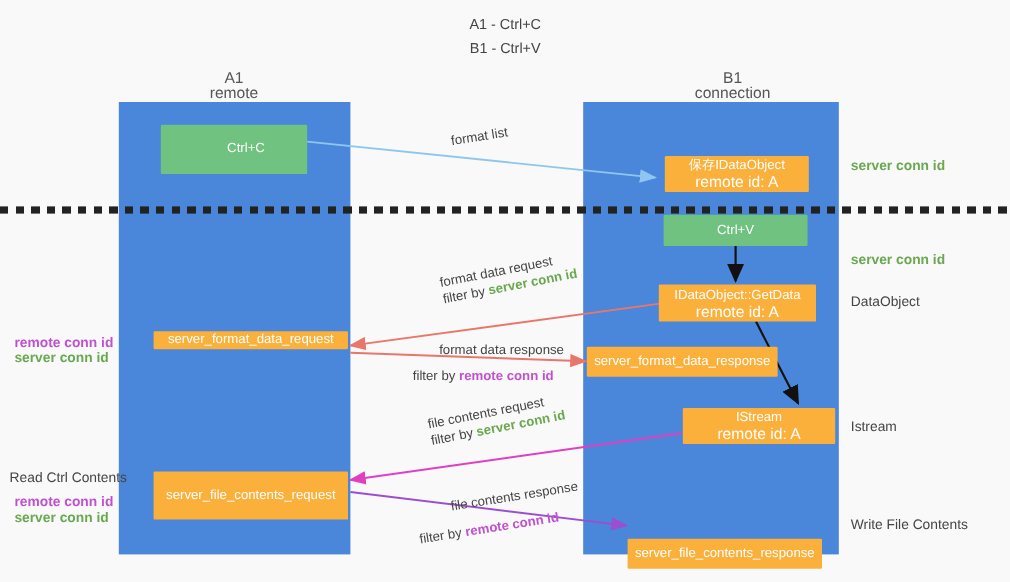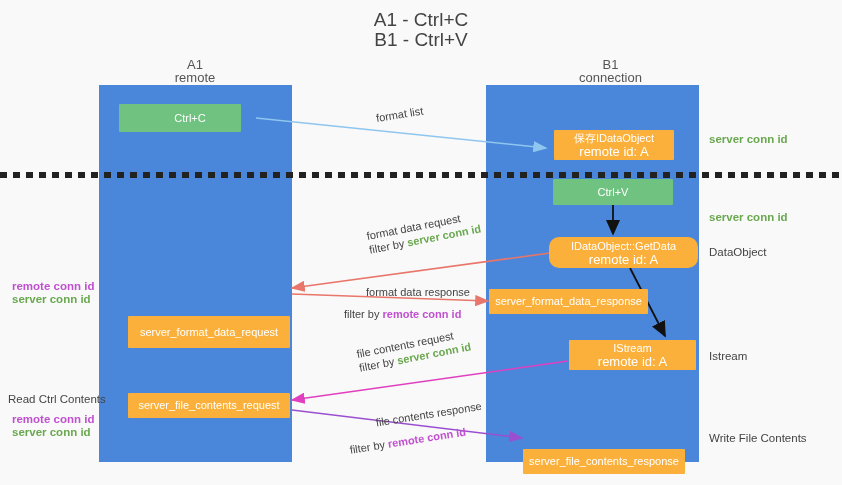--- a/index.html
+++ b/index.html
@@ -31,21 +31,21 @@
     color: #555;
     font-size: 13px;
     line-height: 13px;
   }
   .title {
     position: absolute;
     left: 0; right: 0;
     top: 10px;
     text-align: center;
     color: #444;
-    font-size: 19px;
+    font-size: 12px;
     line-height: 20px;
   }
   .node {
     position: absolute;
     display: flex;
     align-items: center;
     justify-content: center;
     flex-direction: column;
     color: #ffffff;
     font-size: 11px;
@@ -136,54 +136,54 @@
 
     <line x1="292" y1="294" x2="488" y2="301" stroke="#e8766a" stroke-width="1.6" marker-end="url(#ah-red)"></line>
 
     <line x1="630" y1="268" x2="665" y2="336" stroke="#111111" stroke-width="1.8" marker-end="url(#ah-black)"></line>
 
     <line x1="568" y1="361" x2="292" y2="400" stroke="#e040c0" stroke-width="1.6" marker-end="url(#ah-magenta)"></line>
 
     <line x1="292" y1="410" x2="522" y2="438" stroke="#9b4fd0" stroke-width="1.6" marker-end="url(#ah-purple)"></line>
   </svg>
 
-  <div class="node green" style="left:119px; top:104px; width:122px; height:28px;padding-left:20px;">
+  <div class="node green" style="left:134px; top:104px; width:122px; height:41px;padding-left:20px;">
     <div>Ctrl+C</div>
   </div>
 
   <div class="node orange" style="left:554px; top:130px; width:120px; height:30px;">
     <div>保存IDataObject</div>
     <div class="l2">remote id: A</div>
   </div>
 
   <div class="dashline"></div>
 
   <div class="node green" style="left:553px; top:179px; width:120px; height:26px;">
     <div>Ctrl+V</div>
   </div>
 
-  <div class="node orange" style="left:549px; top:237px; width:149px; height:31px;border-radius:10px;">
+  <div class="node orange" style="left:549px; top:237px; width:131px; height:31px;">
     <div>IDataObject::GetData</div>
     <div class="l2">remote id: A</div>
   </div>
 
-  <div class="node orange" style="left:128px; top:276px; width:162px; height:32px;margin-top:40px;">
+  <div class="node orange" style="left:128px; top:276px; width:162px; height:15px;">
     <div>server_format_data_request</div>
   </div>
 
   <div class="node orange" style="left:489px; top:289px; width:159px; height:25px;">
     <div>server_format_data_response</div>
   </div>
 
   <div class="node orange" style="left:569px; top:340px; width:127px; height:30px;">
     <div>IStream</div>
     <div class="l2">remote id: A</div>
   </div>
 
-  <div class="node orange" style="left:128px; top:393px; width:162px; height:25px;justify-content:center;">
+  <div class="node orange" style="left:128px; top:393px; width:162px; height:40px;justify-content:center;">
     <div>server_file_contents_request</div>
   </div>
 
   <div class="node orange" style="left:523px; top:425px; width:162px; height:25px;margin-top:24px;">
     <div>server_file_contents_response</div>
   </div>
 
   <div class="edge-label rot-up" style="left:376px; top:111px;">
     <span>format list</span>
   </div>

